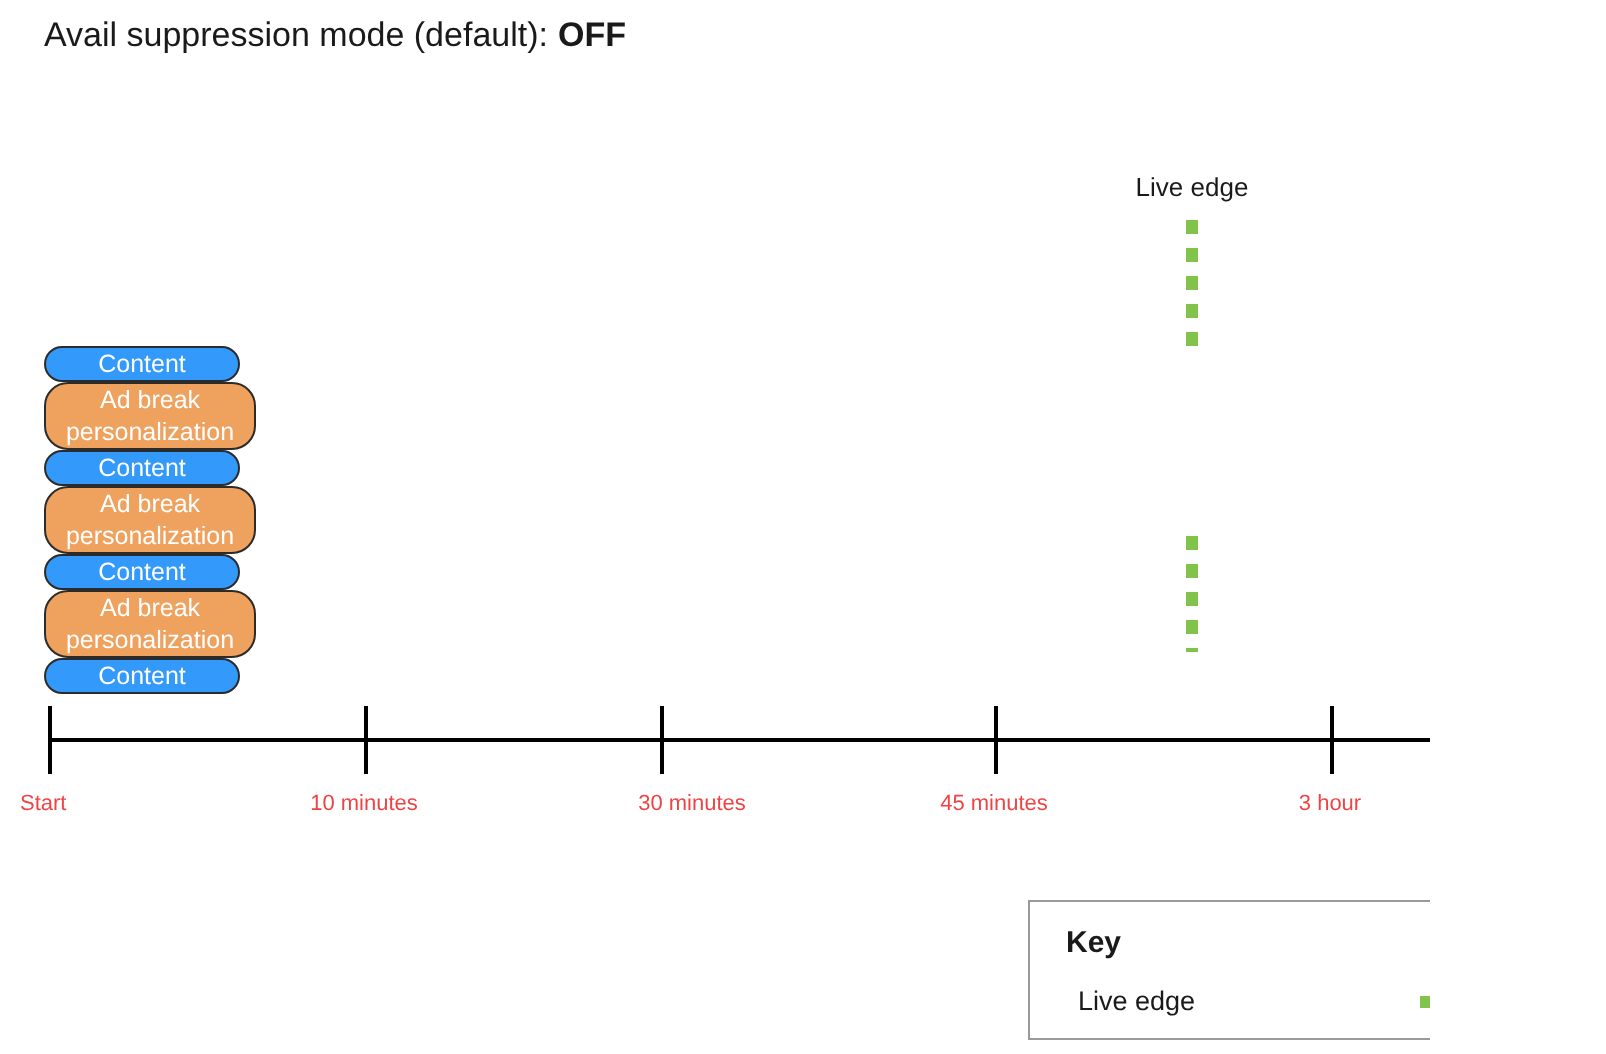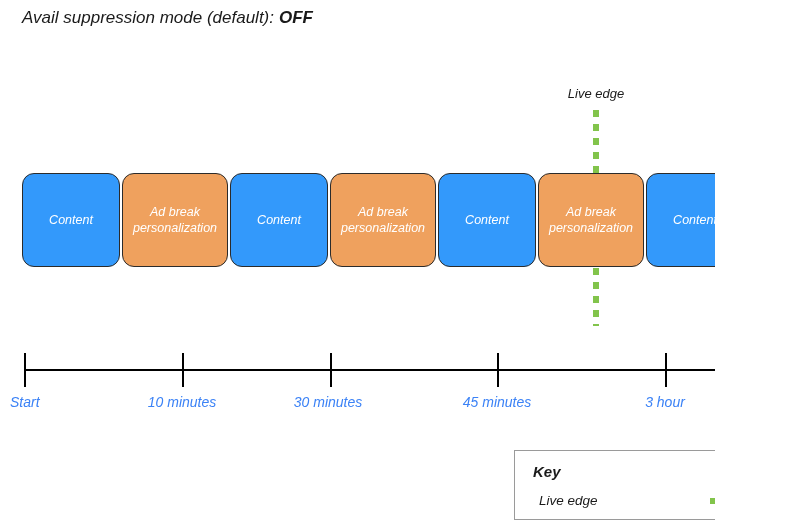--- a/index.html
+++ b/index.html
@@ -10,21 +10,20 @@
   body {
     font-family: "Liberation Sans", sans-serif;
     color: #1a1a1a;
   }
   #canvas {
     position: relative;
     width: 715px;
     height: 527px;
     overflow: hidden;
     background: #ffffff;
-    font-style: italic;
   }
 
   
   #title {
     position: absolute;
     left: 22px;
     top: 6px;
     font-size: 17px;
     line-height: 24px;
     white-space: nowrap;
@@ -62,20 +61,21 @@
   #live-edge-line-bottom { top: 268px; height: 58px; }
 
   
   #segments {
     position: absolute;
     left: 22px;
     top: 173px;
     height: 94px;
     display: flex;
     align-items: stretch;
+    flex-direction: column;
   }
   .segment {
     box-sizing: border-box;
     border: 1.3px solid #2b2b2b;
     border-radius: 12px;
     display: flex;
     align-items: center;
     justify-content: center;
     text-align: center;
     color: #ffffff;
@@ -124,23 +124,23 @@
   .tick {
     position: absolute;
     top: 13px;
     width: 2px;
     height: 34px;
     background: #000000;
   }
   .tick-label {
     position: absolute;
     top: 53px;
-    font-size: 14px;
+    font-size: 11px;
     line-height: 18px;
-    color: #3b82f6;
+    color: #ef4444;
     white-space: nowrap;
     transform: translateX(-50%);
   }
   .tick-label.first { transform: none; }
 
   
   #key-box {
     position: absolute;
     left: 514px;
     top: 450px;
@@ -221,21 +221,21 @@
     </div>
 
   <div id="timeline">
     <div id="axis-line"></div>
     <div id="axis-arrow"></div>
   <div class="tick" style="left: 24px;"></div>
       <div class="tick-label first" style="left: 10px;">Start</div>
       <div class="tick" style="left: 182px;"></div>
       <div class="tick-label" style="left: 182px;">10 minutes</div>
       <div class="tick" style="left: 330px;"></div>
-      <div class="tick-label" style="left: 328px; text-align: center;">30 minutes</div>
+      <div class="tick-label" style="left: 346px; text-align: center;">30 minutes</div>
       <div class="tick" style="left: 497px;"></div>
       <div class="tick-label" style="left: 497px; text-align: right;">45 minutes</div>
       <div class="tick" style="left: 665px;"></div>
       <div class="tick-label" style="left: 665px;">3 hour</div>
     </div>
 
   <div id="key-box">
     <div id="key-title">Key</div>
     <div id="key-item-label">Live edge</div>
     <div id="key-swatch"></div>

